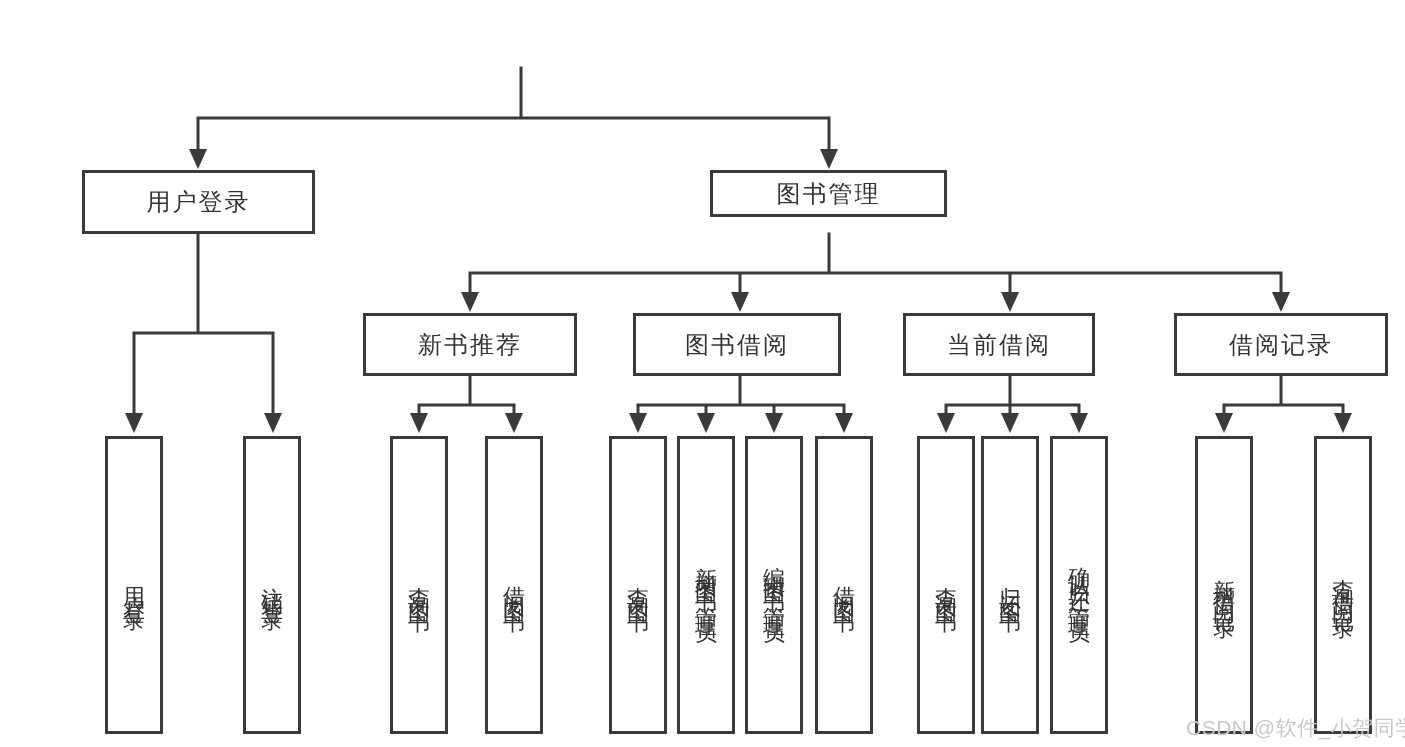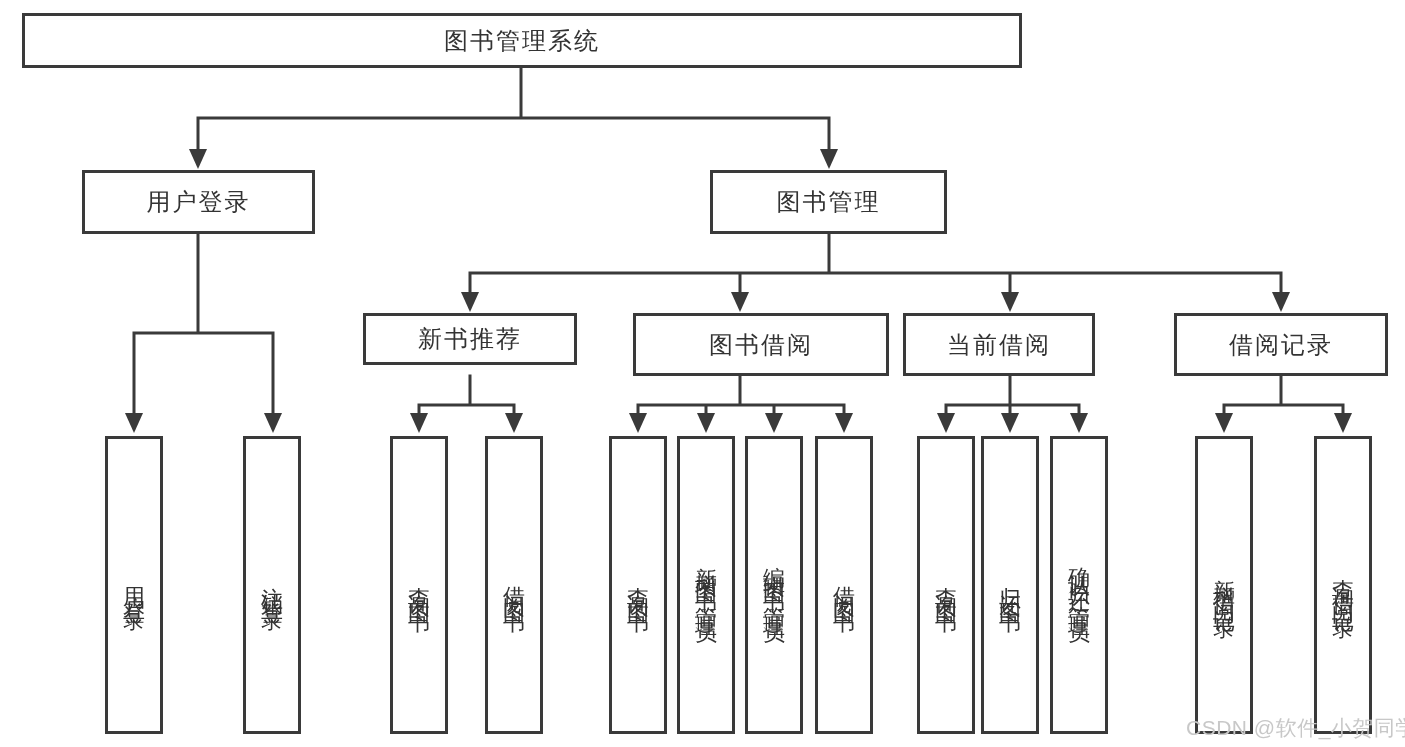--- a/index.html
+++ b/index.html
@@ -59,35 +59,32 @@
       <path d="M765 413h18L774 433z"></path>
       <path d="M835 413h18L844 433z"></path>
       <path d="M937 413h18L946 433z"></path>
       <path d="M1001 413h18L1010 433z"></path>
       <path d="M1070 413h18L1079 433z"></path>
       <path d="M1215 413h18L1224 433z"></path>
       <path d="M1334 413h18L1343 433z"></path>
     </g>
   </svg>
 
-  <div class="node h-node" style="left:22px;top:13px;width:1000px;height:55px;">
-    <span>图书管理系统</span>
-  </div>
 
   <div class="node h-node" style="left:82px;top:170px;width:233px;height:64px;">
     <span>用户登录</span>
   </div>
-  <div class="node h-node" style="left:710px;top:170px;width:237px;height:64px;">
+  <div class="node h-node" style="left:710px;top:170px;width:237px;height:47px;">
     <span>图书管理</span>
   </div>
 
-  <div class="node h-node" style="left:363px;top:313px;width:214px;height:52px;">
+  <div class="node h-node" style="left:363px;top:313px;width:214px;height:63px;">
     <span>新书推荐</span>
   </div>
-  <div class="node h-node" style="left:633px;top:313px;width:256px;height:63px;justify-content:center;">
+  <div class="node h-node" style="left:633px;top:313px;width:208px;height:63px;justify-content:center;">
     <span>图书借阅</span>
   </div>
   <div class="node h-node" style="left:903px;top:313px;width:192px;height:63px;">
     <span>当前借阅</span>
   </div>
   <div class="node h-node" style="left:1174px;top:313px;width:214px;height:63px;">
     <span>借阅记录</span>
   </div>
 
   <div class="node leaf" style="left:105px;top:436px;width:58px;height:298px;">

